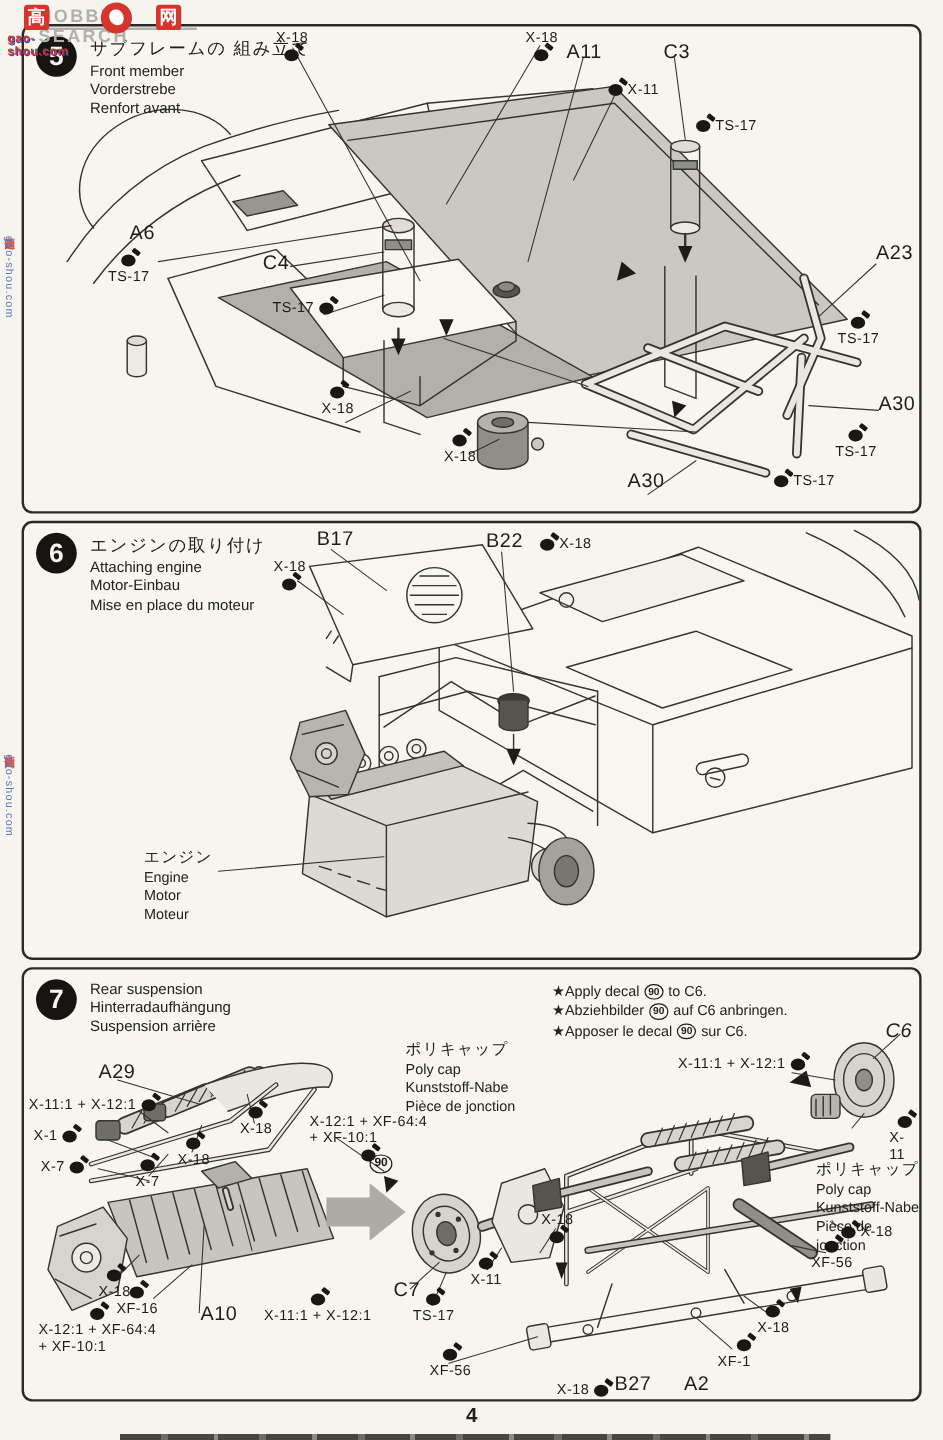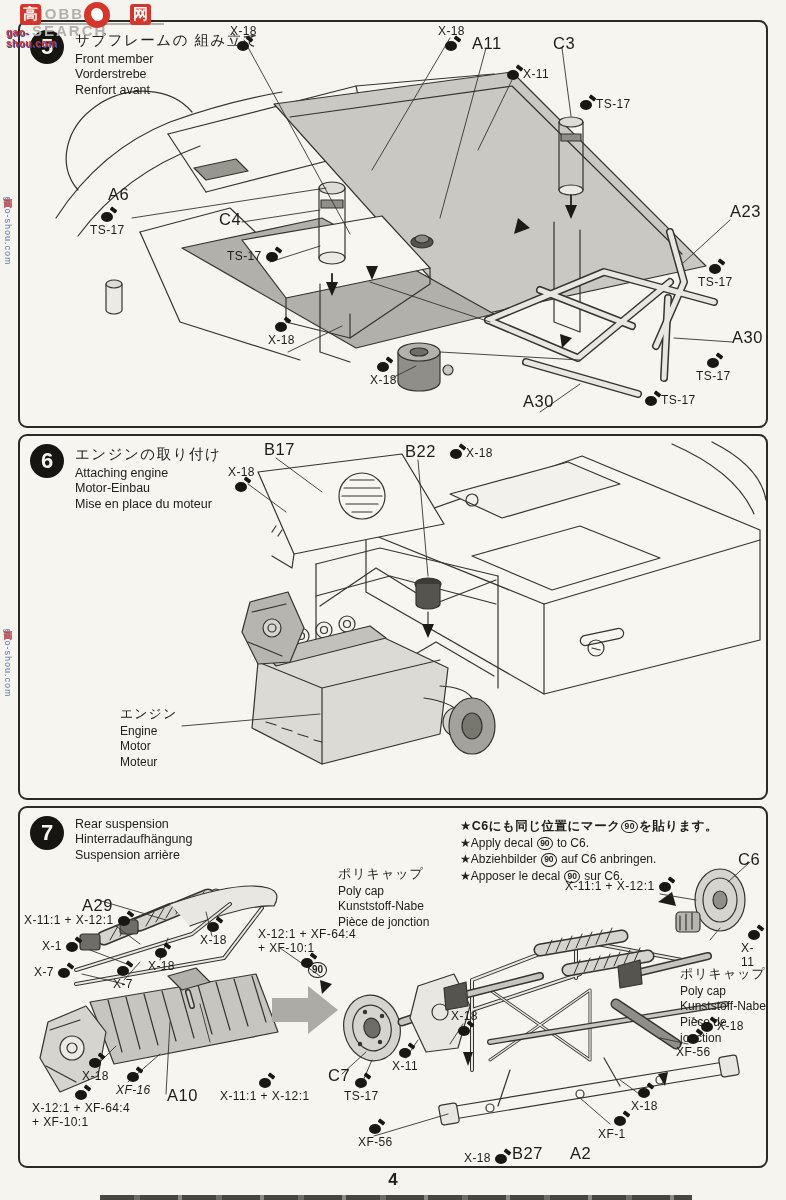--- a/index.html
+++ b/index.html
@@ -386,66 +386,65 @@
     </svg>
     <header class="step-head">
       <div class="badge">7</div>
       <div class="titles">
         <div class="t-sub">Rear suspension</div>
         <div class="t-sub">Hinterradaufhängung</div>
         <div class="t-sub">Suspension arrière</div>
       </div>
     </header>
     <div class="notes" style="left:440px;top:10px;">
-      <div class="note ja"><span>★C6にも同じ位置にマーク</span><span class="circ">90</span><span>を貼ります。</span></div>
       <div class="note"><span>★Apply decal </span><span class="circ">90</span><span> to C6.</span></div>
       <div class="note"><span>★Abziehbilder </span><span class="circ">90</span><span> auf C6 anbringen.</span></div>
       <div class="note"><span>★Apposer le decal </span><span class="circ">90</span><span> sur C6.</span></div>
     </div>
     <div class="ann" style="left:318px;top:58px;">
       <div class="ja">ポリキャップ</div>
       <div>Poly cap</div>
       <div>Kunststoff-Nabe</div>
       <div>Pièce de jonction</div>
     </div>
     <div class="ann" style="left:660px;top:158px;">
       <div class="ja">ポリキャップ</div>
       <div>Poly cap</div>
       <div>Kunststoff-Nabe</div>
       <div>Pièce de jonction</div>
     </div>
     <div></div>
-  <div class="lbl part" style="left: 62px; top: 88px;"><span class="txt">A29</span></div>
+  <div class="lbl part" style="left: 62px; top: 76px;"><span class="txt">A29</span></div>
       <div class="lbl paint Br" style="left: 4px; top: 106px;"><span class="txt">X-11:1 + X-12:1</span><span class="blob"></span></div>
-      <div class="lbl paint Br" style="left: 22px; top: 132px;"><span class="txt">X-1</span><span class="blob"></span></div>
+      <div class="lbl paint Br" style="left: 8px; top: 132px;"><span class="txt">X-1</span><span class="blob"></span></div>
       <div class="lbl paint Br" style="left: 14px; top: 158px;"><span class="txt">X-7</span><span class="blob"></span></div>
       <div class="lbl paint Ba" style="left: 93px; top: 158px;"><span class="blob"></span><span class="txt">X-7</span></div>
       <div class="lbl paint Ba" style="left: 128px; top: 140px;"><span class="blob"></span><span class="txt">X-18</span></div>
       <div class="lbl paint Ba" style="left: 180px; top: 114px;"><span class="blob"></span><span class="txt">X-18</span></div>
       <div class="lbl paint Ba" style="left: 62px; top: 250px;"><span class="blob"></span><span class="txt">X-18</span></div>
-      <div class="lbl paint Ba" style="left: 96px; top: 264px; font-style: italic;"><span class="blob"></span><span class="txt">XF-16</span></div>
+      <div class="lbl paint Ba" style="left: 77px; top: 264px;"><span class="blob"></span><span class="txt">XF-16</span></div>
       <div class="lbl part" style="left: 147px; top: 278px;"><span class="txt">A10</span></div>
       <div class="lbl paint Ba" style="left: 12px; top: 282px;"><span class="blob"></span><span class="txt">X-12:1 + XF-64:4
 + XF-10:1</span></div>
       <div class="lbl paint Ba" style="left: 200px; top: 270px;"><span class="blob"></span><span class="txt">X-11:1 + X-12:1</span></div>
       <div class="lbl paint Bb" style="left: 238px; top: 120px;"><span class="txt">X-12:1 + XF-64:4
 + XF-10:1</span><span class="blob"></span></div>
       <div class="lbl circled" style="left: 288px; top: 154px;"><span class="txt">90</span></div>
       <div class="lbl part" style="left: 308px; top: 258px;"><span class="txt">C7</span></div>
       <div class="lbl paint Ba" style="left: 324px; top: 270px;"><span class="blob"></span><span class="txt">TS-17</span></div>
       <div class="lbl paint Ba" style="left: 372px; top: 240px;"><span class="blob"></span><span class="txt">X-11</span></div>
       <div class="lbl paint Bb" style="left: 431px; top: 202px;"><span class="txt">X-18</span><span class="blob"></span></div>
       <div class="lbl paint Ba" style="left: 338px; top: 316px;"><span class="blob"></span><span class="txt">XF-56</span></div>
       <div class="lbl paint Br" style="left: 444px; top: 344px;"><span class="txt">X-18</span><span class="blob"></span></div>
       <div class="lbl part" style="left: 492px; top: 336px;"><span class="txt">B27</span></div>
       <div class="lbl part" style="left: 550px; top: 336px;"><span class="txt">A2</span></div>
       <div class="lbl paint Ba" style="left: 578px; top: 308px; align-items: flex-end;"><span class="blob"></span><span class="txt">XF-1</span></div>
       <div class="lbl paint Ba" style="left: 611px; top: 280px;"><span class="blob"></span><span class="txt">X-18</span></div>
       <div class="lbl paint Ba" style="left: 656px; top: 226px;"><span class="blob"></span><span class="txt">XF-56</span></div>
       <div class="lbl paint Bl" style="left: 681px; top: 212px;"><span class="blob"></span><span class="txt">X-18</span></div>
       <div class="lbl paint Ba" style="left: 721px; top: 122px;"><span class="blob"></span><span class="txt">X-11</span></div>
-      <div class="lbl part" style="left: 718px; top: 42px;"><span class="txt">C6</span></div>
+      <div class="lbl part" style="left: 718px; top: 42px; font-style: italic;"><span class="txt">C6</span></div>
       <div class="lbl paint Br" style="left: 545px; top: 72px;"><span class="txt">X-11:1 + X-12:1</span><span class="blob"></span></div>
     </section>
 
   <div id="page-num">4</div>
   <div id="bottom-strip"></div>
 </div>
 
 </body></html>

